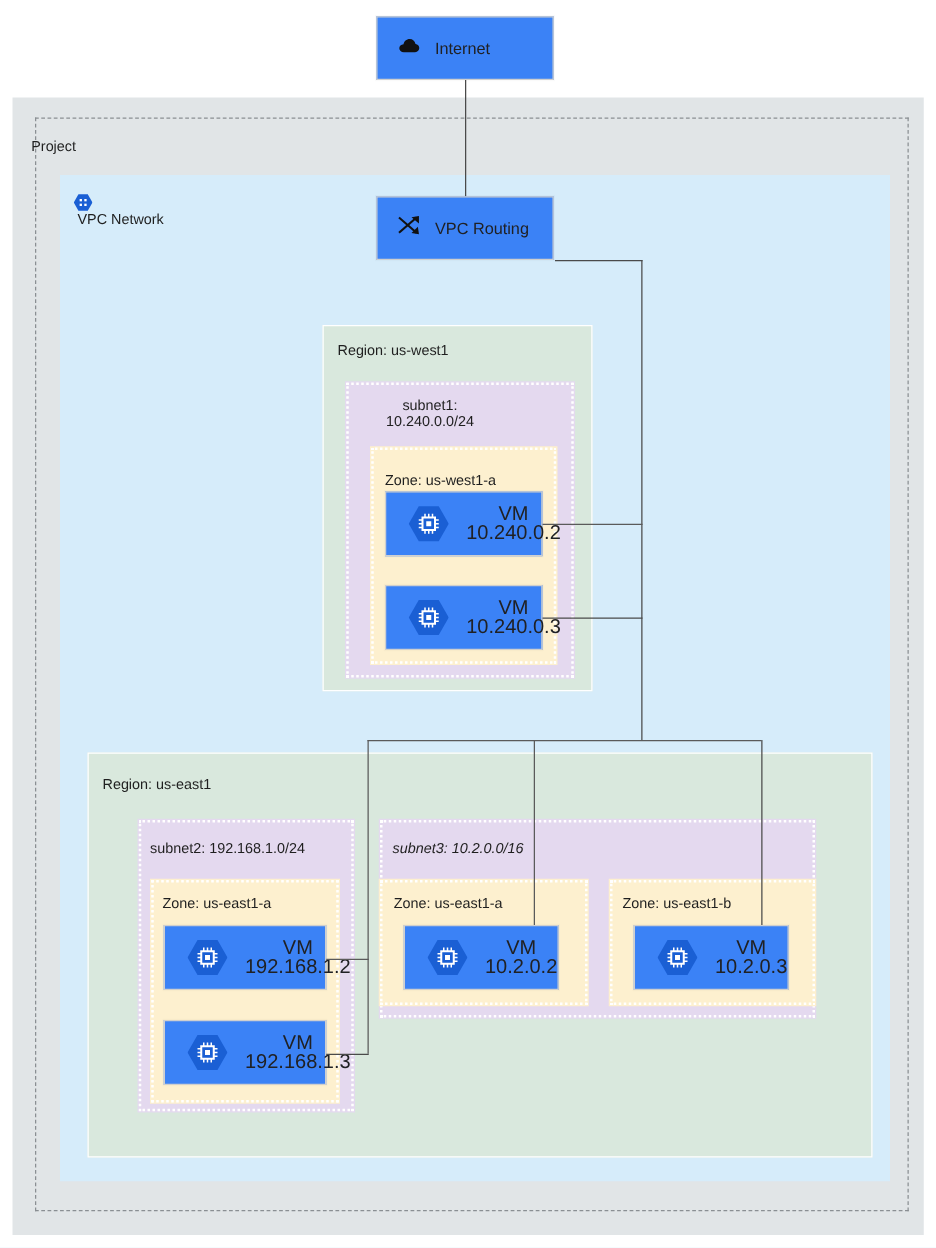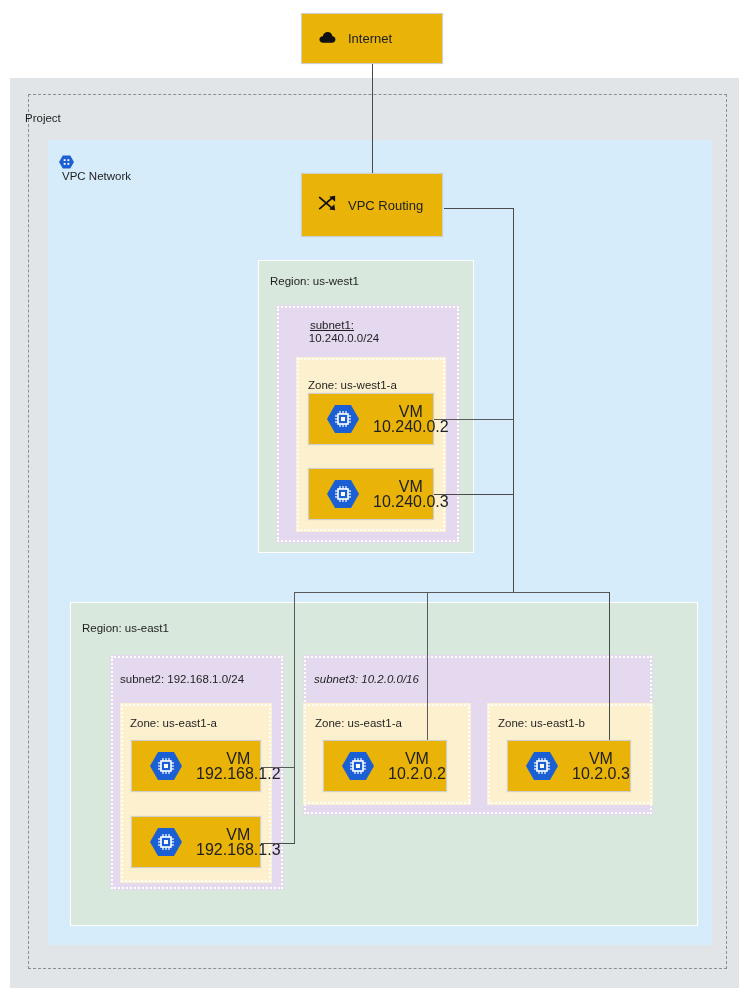--- a/index.html
+++ b/index.html
@@ -21,21 +21,21 @@
   .subnet{position:absolute;background:#e4d9ef;outline:2px dotted #ffffff;
           outline-offset:-3px;box-sizing:border-box;}
   .zone{position:absolute;background:#fdf0cf;outline:2px dotted #ffffff;
         outline-offset:-3px;box-sizing:border-box;}
 
   .label{position:absolute;font-size:11.5px;color:#1f1f1f;white-space:nowrap;
          line-height:14px;}
   .label-center{text-align:center;}
 
   
-  .node{position:absolute;background:#eab308;border:1px solid #cfcfcf;
+  .node{position:absolute;background:#3b82f6;border:1px solid #cfcfcf;
         box-sizing:border-box;display:flex;align-items:center;
         box-shadow:0 0 0 1px rgba(0,0,0,0.02);}
   .node-simple{padding-left:16px;gap:11px;}
   .node-text{font-size:13px;color:#202124;white-space:nowrap;}
   .vm-node{justify-content:flex-start;padding-left:18px;gap:14px;}
   .vm-text{font-size:16px;line-height:15px;text-align:center;color:#202124;
            white-space:nowrap;}
 
   
   .icon{flex:0 0 auto;display:block;}
@@ -67,21 +67,21 @@
       <rect x="10" y="17" width="4" height="4" fill="#ffffff"></rect>
       <rect x="18" y="17" width="4" height="4" fill="#ffffff"></rect>
     </svg>
   </span>
   <div class="label" style="left:62px;top:169px;">VPC Network</div>
 
   <div class="region" style="left:258px;top:260px;width:216px;height:293px;"></div>
   <div class="label" style="left:270px;top:274px;">Region: us-west1</div>
 
   <div class="subnet" style="left:276px;top:305px;width:184px;height:238px;"></div>
-  <div class="label label-center" style="left:264px;top:318px;width:136px;text-decoration:underline;">subnet1:</div>
+  <div class="label label-center" style="left:276px;top:318px;width:136px;">subnet1:</div>
   <div class="label label-center" style="left:276px;top:331px;width:136px;">10.240.0.0/24</div>
 
   <div class="zone" style="left:296px;top:357px;width:150px;height:175px;"></div>
   <div class="label" style="left:308px;top:378px;">Zone: us-west1-a</div>
 
   <div class="node vm-node" style="left:308px;top:393px;width:126px;height:52px;">
     <span class="icon hex-vm">
       <svg viewBox="0 0 32 30" width="32" height="30" aria-hidden="true">
         <polygon points="8,1 24,1 32,15 24,29 8,29 0,15" fill="#1a5fd4"></polygon>
         <rect x="11" y="10" width="10" height="10" fill="none" stroke="#ffffff" stroke-width="1.6"></rect>
@@ -286,21 +286,21 @@
 
   <div class="node node-simple" style="left:301px;top:13px;width:142px;height:51px;">
     <span class="icon">
       <svg viewBox="0 0 24 16" width="19" height="13" aria-hidden="true">
         <path d="M6.4 14.6h11.4c2.6 0 4.2-1.9 4.2-4.1 0-2.1-1.6-3.9-3.8-4.1C17.7 3.2 15.3 1.2 12.3 1.2 9.1 1.2 6.5 3.5 6.1 6.5 3.5 6.7 1.8 8.5 1.8 10.6c0 2.2 1.9 4 4.6 4z" fill="#111111"></path>
       </svg>
     </span>
     <span class="node-text">Internet</span>
   </div>
 
-  <div class="node node-simple" style="left:301px;top:173px;width:142px;height:64px;">
+  <div class="node node-simple" style="left:301px;top:157px;width:142px;height:51px;">
     <span class="icon">
       <svg viewBox="0 0 22 20" width="19" height="17" aria-hidden="true">
         <g stroke="#111111" stroke-width="2" fill="none" stroke-linecap="square">
           <line x1="2" y1="3" x2="17" y2="16"></line>
           <line x1="2" y1="16" x2="17" y2="3"></line>
         </g>
         <polygon points="20,1 20,8 13,2" fill="#111111"></polygon>
         <polygon points="20,18 13,17 19,11" fill="#111111"></polygon>
       </svg>
     </span>

